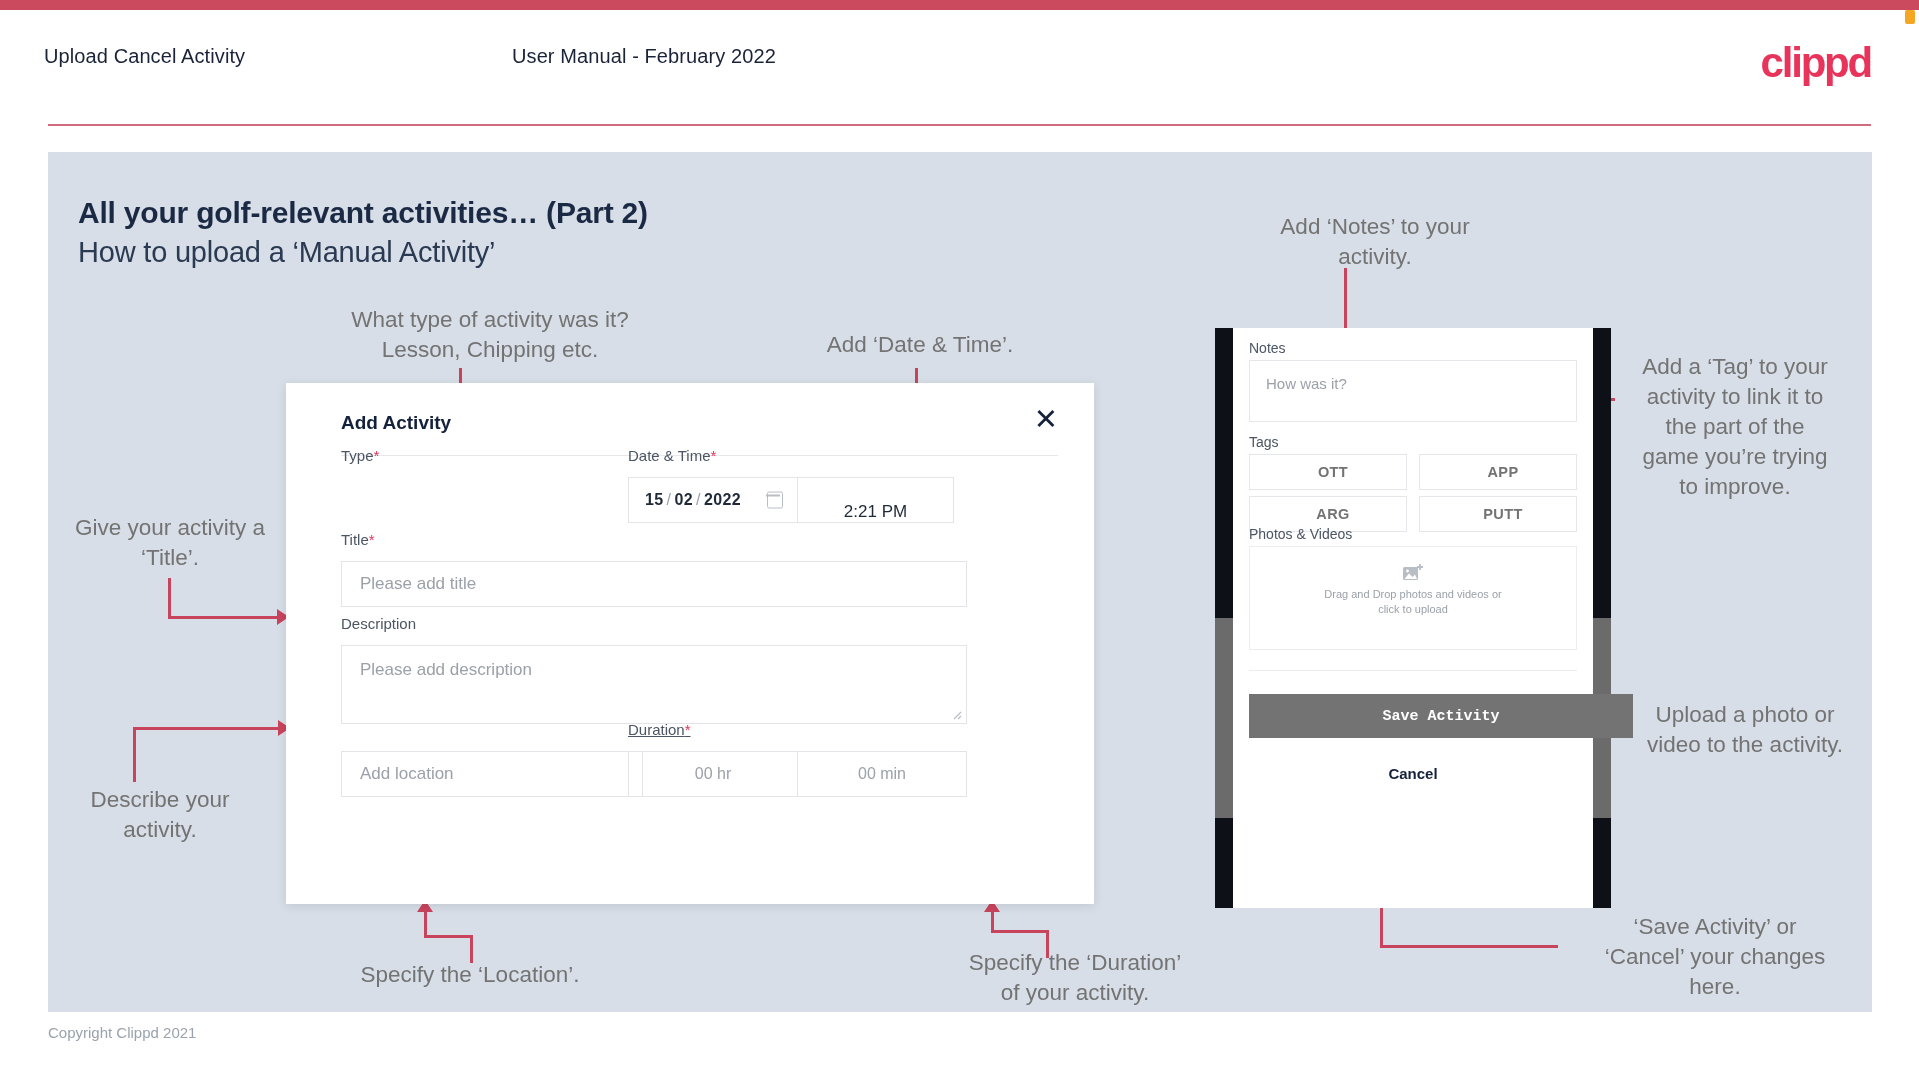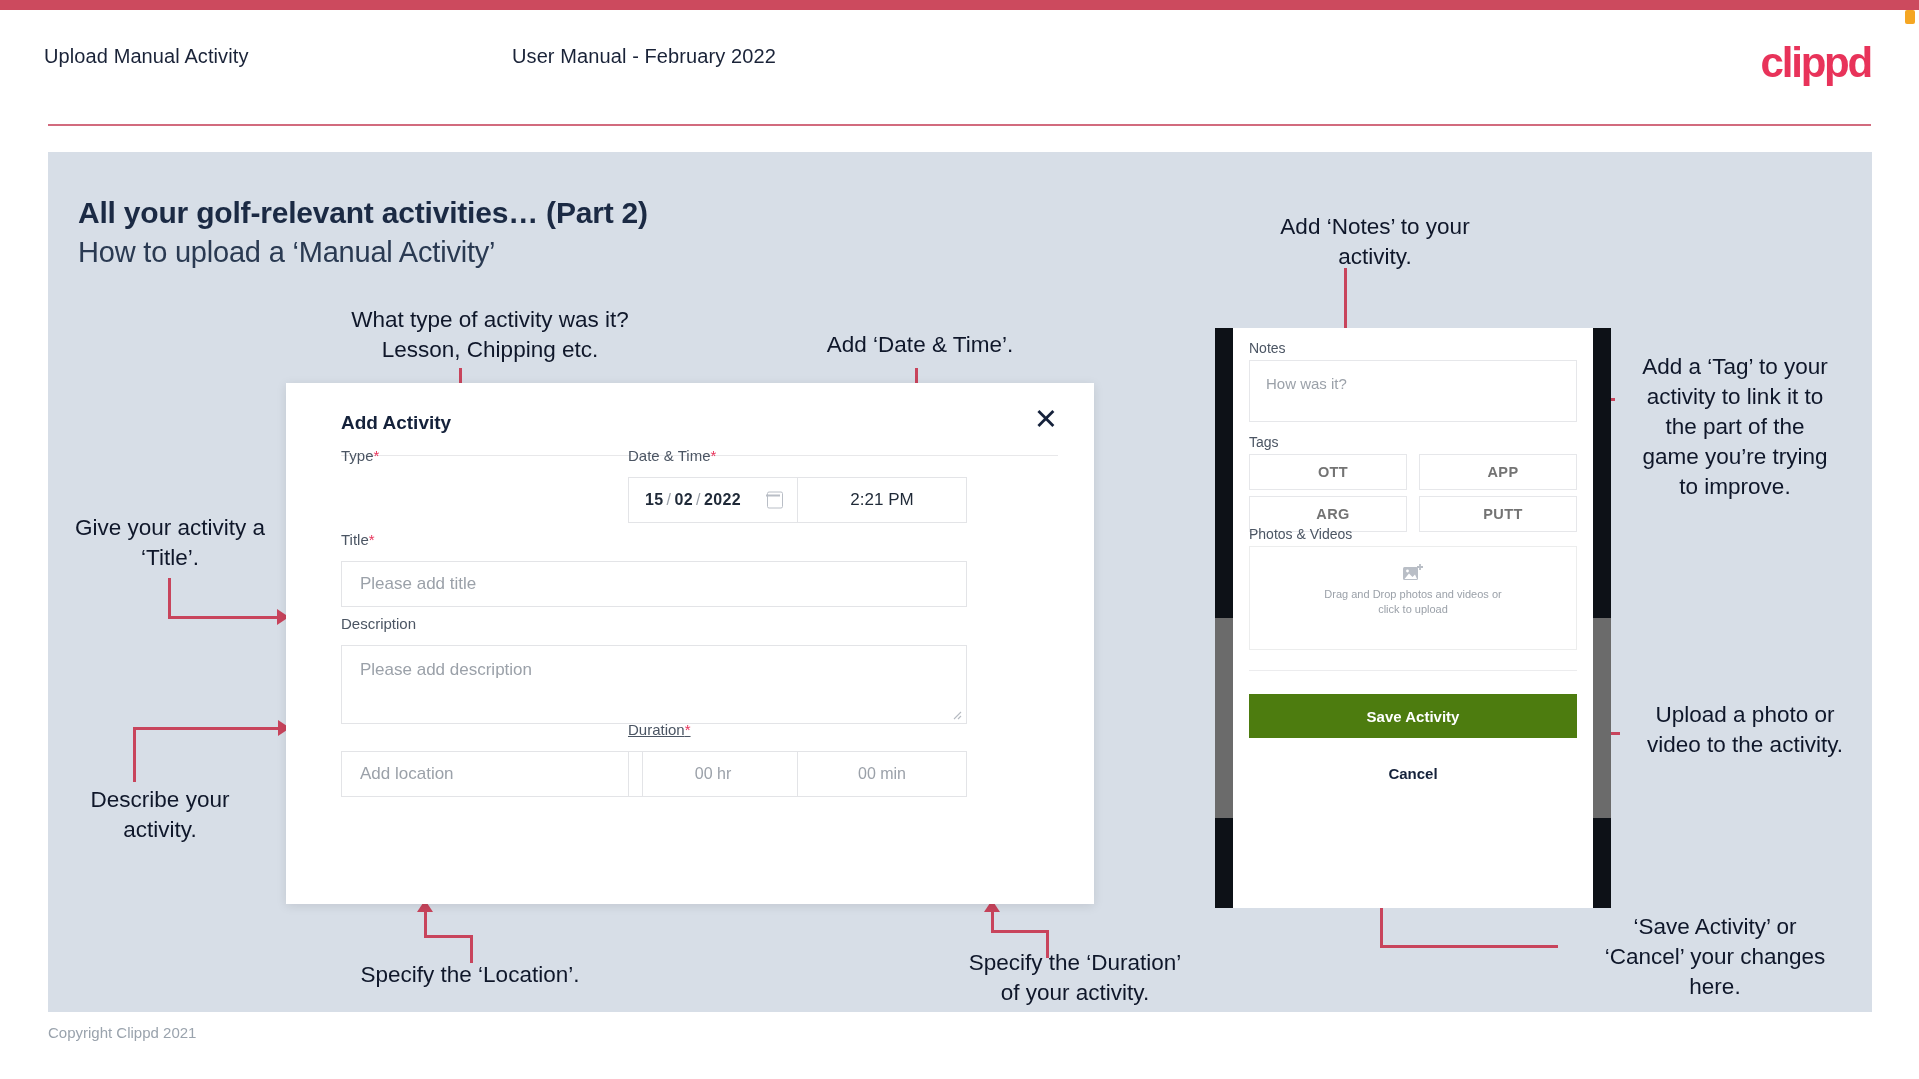--- a/index.html
+++ b/index.html
@@ -20,21 +20,21 @@
   .hr{position:absolute;left:48px;top:124px;width:1823px;height:2px;background:#d26b7e;}
 
   .panel{position:absolute;left:48px;top:152px;width:1824px;height:860px;background:#d7dee7;}
 
   .title1{position:absolute;left:78px;top:196px;font-size:30px;font-weight:bold;color:#1b2a44;letter-spacing:-.2px;}
   .title2{position:absolute;left:78px;top:236px;font-size:29px;font-weight:400;color:#2a3a52;letter-spacing:-.2px;}
 
   .footer{position:absolute;left:48px;top:1024px;font-size:15px;color:#9aa3ad;}
 
   
-  .note{position:absolute;color:#0f172a;font-size:22.5px;line-height:30px;text-align:center;font-weight:400;}
+  .note{position:absolute;color:#737373;font-size:22.5px;line-height:30px;text-align:center;font-weight:400;}
 
   
   .ln{position:absolute;background:#c8445c;}
   .vl{width:3px;}
   .hl{height:3px;}
   .ah{position:absolute;width:0;height:0;}
   .ah-d{border-left:8px solid transparent;border-right:8px solid transparent;border-top:12px solid #c8445c;}
   .ah-u{border-left:8px solid transparent;border-right:8px solid transparent;border-bottom:12px solid #c8445c;}
   .ah-r{border-top:8px solid transparent;border-bottom:8px solid transparent;border-left:12px solid #c8445c;}
   .ah-l{border-top:8px solid transparent;border-bottom:8px solid transparent;border-right:12px solid #c8445c;}
@@ -49,50 +49,50 @@
   .req{color:#e8335a;}
   .ipt{position:absolute;border:1px solid #e3e4e7;background:#fff;box-sizing:border-box;display:flex;align-items:center;}
   .ph{color:#9ba1a9;font-size:17px;padding-left:18px;}
   .chev{position:absolute;right:18px;top:50%;transform:translateY(-50%);}
 
   .date-box{position:absolute;left:342px;top:94px;width:170px;height:46px;border:1px solid #e3e4e7;box-sizing:border-box;display:flex;align-items:center;padding-left:16px;}
   .date-txt{font-size:16px;color:#1f2937;font-weight:bold;letter-spacing:.4px;}
   .date-sl{color:#9ba1a9;font-weight:400;margin:0 3px;}
   .cal-ico{position:absolute;right:14px;top:50%;transform:translateY(-50%);width:14px;height:15px;border:1.6px solid #b9bec6;border-radius:2px;}
   .cal-ico:before{content:"";position:absolute;left:-1.6px;top:1.5px;width:14px;height:2px;background:#b9bec6;}
-  .time-box{position:absolute;left:511px;top:94px;width:170px;height:46px;border:1px solid #e3e4e7;box-sizing:border-box;display:flex;align-items:center;justify-content:center;}
+  .time-box{position:absolute;left:511px;top:94px;width:157px;height:46px;border:1px solid #e3e4e7;box-sizing:border-box;display:flex;align-items:flex-end;justify-content:center;}
   .time-txt{font-size:17px;color:#1f2937;}
 
   .dur-h{position:absolute;left:342px;top:368px;width:170px;height:46px;border:1px solid #e3e4e7;box-sizing:border-box;display:flex;align-items:center;justify-content:center;}
   .dur-m{position:absolute;left:511px;top:368px;width:170px;height:46px;border:1px solid #e3e4e7;box-sizing:border-box;display:flex;align-items:center;justify-content:center;}
   .dur-txt{font-size:16px;color:#9ba1a9;}
 
   
   .phone{position:absolute;left:1215px;top:328px;width:396px;height:580px;}
   .bez{position:absolute;background:#0d1117;width:18px;}
   .bez-grey{position:absolute;background:#6b6b6b;width:18px;}
   .screen{position:absolute;left:18px;top:0;width:360px;height:580px;background:#ffffff;}
 
   .p-label{position:absolute;font-size:14px;color:#4b5563;}
   .p-box{position:absolute;border:1px solid #e6e7ea;box-sizing:border-box;}
   .p-ph{position:absolute;left:16px;top:14px;font-size:15px;color:#9ba1a9;}
   .tag{position:absolute;border:1px solid #e6e7ea;box-sizing:border-box;display:flex;align-items:center;justify-content:center;font-size:14.5px;font-weight:bold;color:#737373;letter-spacing:.4px;padding-left:10px;}
   .drop{position:absolute;left:16px;top:218px;width:328px;height:104px;border:1px solid #eceded;box-sizing:border-box;text-align:center;}
   .drop-txt{font-size:11px;color:#9ba1a9;line-height:15px;margin-top:0;}
   .p-rule{position:absolute;left:16px;top:342px;width:328px;height:1px;background:#ececee;}
-  .save-btn{position:absolute;left:16px;top:366px;width:328px;height:44px;background:#4d7c0f;color:#fff;font-size:15px;font-weight:bold;display:flex;align-items:center;justify-content:center;border:none;cursor:pointer;font-family:Liberation Sans, sans-serif;}
+  .save-btn{position:absolute;left:16px;top:366px;width:384px;height:44px;background:#737373;color:#fff;font-size:15px;font-weight:bold;display:flex;align-items:center;justify-content:center;border:none;cursor:pointer;font-family:Liberation Mono, monospace;}
   .cancel-btn{position:absolute;left:16px;top:432px;width:328px;height:26px;display:flex;align-items:center;justify-content:center;font-size:15px;font-weight:bold;color:#14213a;cursor:pointer;}
 </style>
 </head>
 <body>
 
 <div class="topbar"></div>
 <div class="topbar-tab"></div>
 
-<div class="hdr-left">Upload Manual Activity</div>
+<div class="hdr-left">Upload Cancel Activity</div>
 <div class="hdr-mid">User Manual - February 2022</div>
 <div class="logo">clippd</div>
 <div class="hr"></div>
 
 <div class="panel"></div>
 
 <div class="title1">All your golf-relevant activities… (Part 2)</div>
 <div class="title2">How to upload a ‘Manual Activity’</div>
 
 <div class="footer">Copyright Clippd 2021</div>

